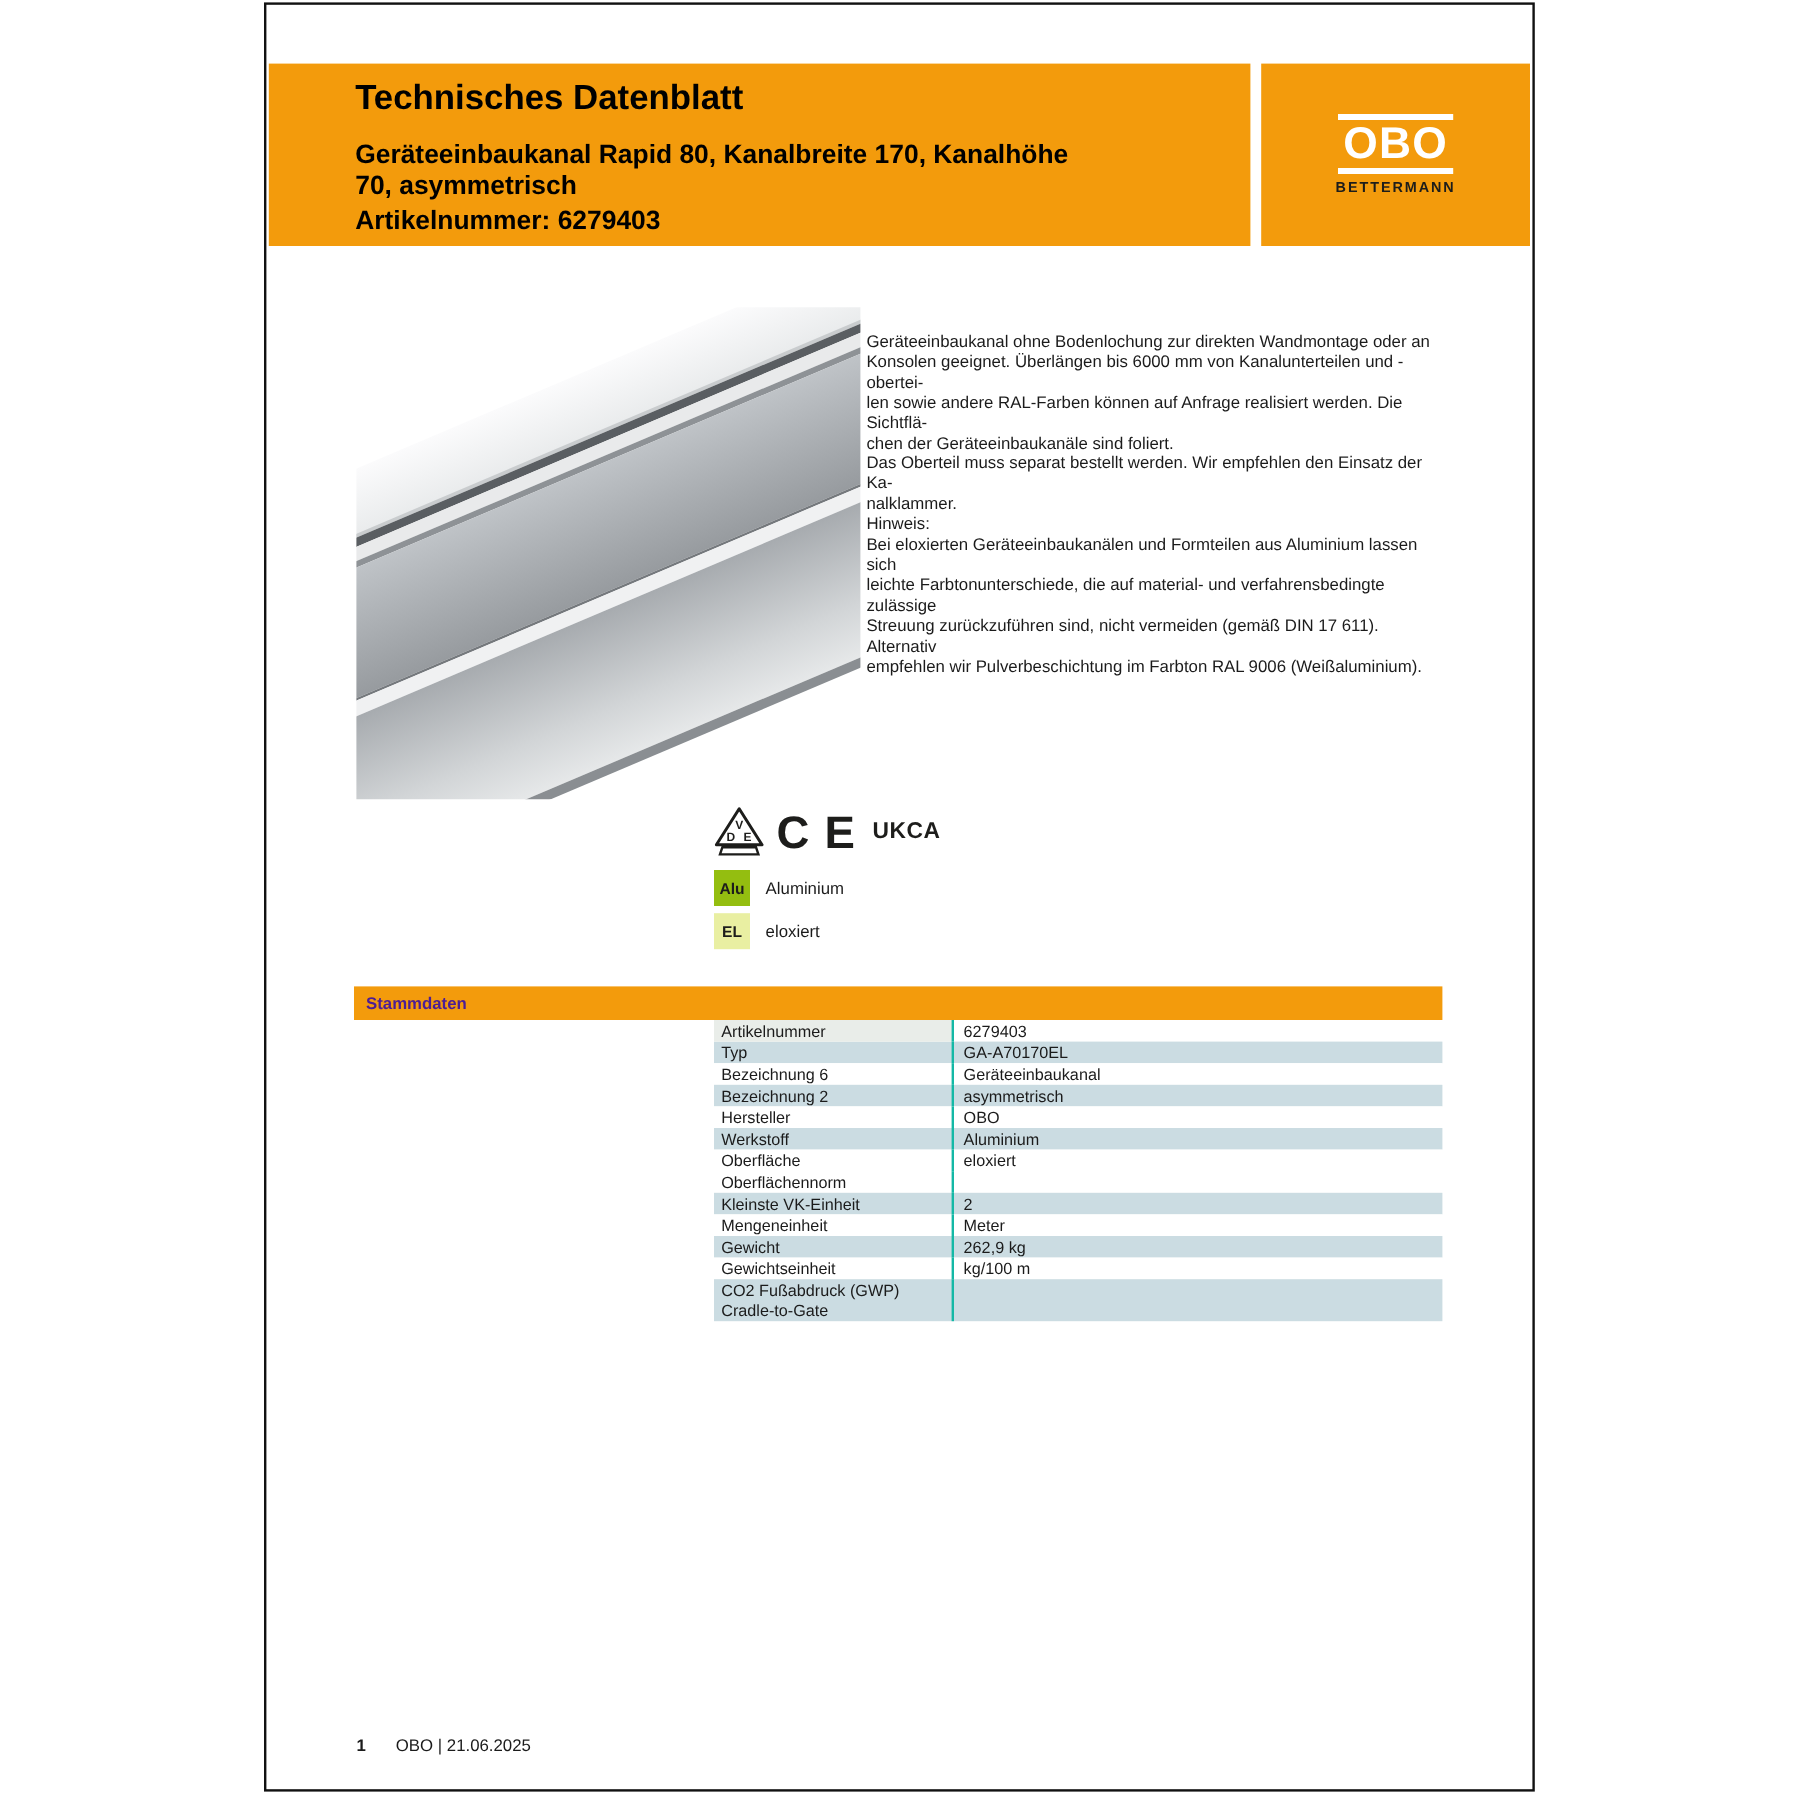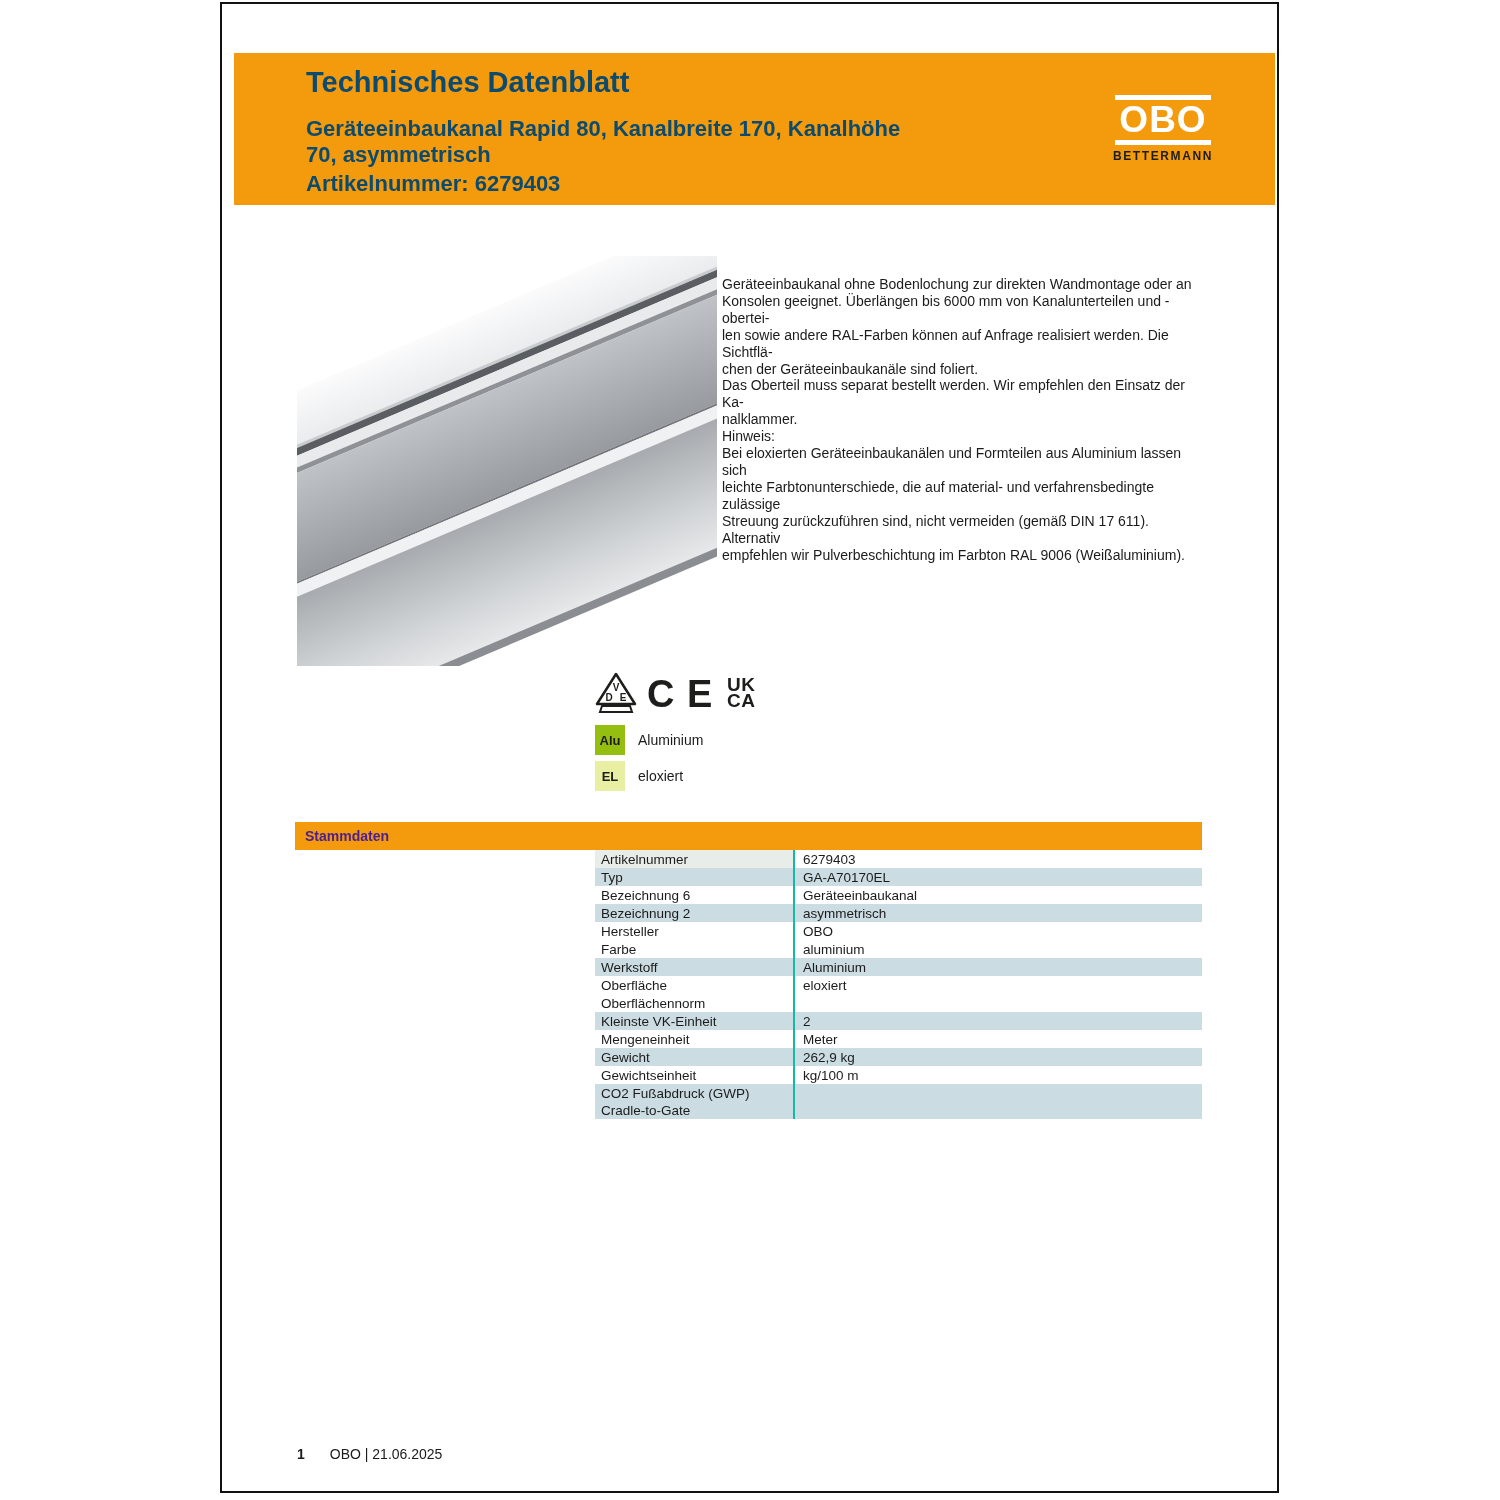--- a/index.html
+++ b/index.html
@@ -7,22 +7,22 @@
     width:1500px;height:1500px;background:#ffffff;position:relative;
     font-family:"Liberation Sans", sans-serif;color:#1b1b1b;
     -webkit-font-smoothing:antialiased;
   }
   .page{
     position:absolute;left:220px;top:2px;width:1055px;height:1487px;
     border:2px solid #111;background:#fff;
   }
   
   .hdr-main{
-    position:absolute;left:12px;top:49px;width:818px;height:152px;
-    background:var(--orange);color:#0c4a6e;box-sizing:border-box;
+    position:absolute;left:2px;top:49px;width:818px;height:152px;
+    background:var(--orange);color:#000000;box-sizing:border-box;
     padding:12px 0 0 72px;
   }
   .hdr-title{font-size:29px;font-weight:bold;line-height:34px;}
   .hdr-sub{font-size:22px;font-weight:bold;line-height:26px;margin-top:17px;white-space:pre-line;}
   .hdr-art{font-size:22px;font-weight:bold;line-height:26px;margin-top:3px;}
   .logo-block{
     position:absolute;left:829px;top:49px;width:224px;height:152px;
     background:var(--orange);display:flex;flex-direction:column;
     align-items:center;justify-content:center;
   }
@@ -39,21 +39,21 @@
   
   .desc{
     position:absolute;left:500px;top:272px;width:472px;
     font-size:14px;line-height:16.9px;white-space:pre-line;
   }
   
   .certs{
     position:absolute;left:371px;top:666px;display:flex;align-items:center;gap:6px;height:46px;
   }
   .ukca{
-    display:flex;flex-direction:column;justify-content:center;
+    display:flex;flex-direction:row;justify-content:center;
     font-weight:bold;font-size:19px;line-height:16px;letter-spacing:.5px;color:#1d1d1b;
   }
   
   .badges{position:absolute;left:373px;top:721px;}
   .badge-row{display:flex;align-items:center;margin-bottom:6px;height:30px;}
   .badge-sq{
     width:30px;height:30px;display:flex;align-items:center;justify-content:center;
     font-weight:bold;font-size:13px;flex:0 0 auto;
   }
   .badge-lbl{margin-left:13px;font-size:14px;color:#1b1b1b;}
@@ -182,24 +182,20 @@
         <div class="tvalue">Geräteeinbaukanal</div>
       </div>
       <div class="trow shaded">
         <div class="tlabel">Bezeichnung 2</div>
         <div class="tvalue">asymmetrisch</div>
       </div>
       <div class="trow">
         <div class="tlabel">Hersteller</div>
         <div class="tvalue">OBO</div>
       </div>
-      <div class="trow">
-        <div class="tlabel">Farbe</div>
-        <div class="tvalue">aluminium</div>
-      </div>
       <div class="trow shaded">
         <div class="tlabel">Werkstoff</div>
         <div class="tvalue">Aluminium</div>
       </div>
       <div class="trow">
         <div class="tlabel">Oberfläche</div>
         <div class="tvalue">eloxiert</div>
       </div>
       <div class="trow">
         <div class="tlabel">Oberflächennorm</div>

